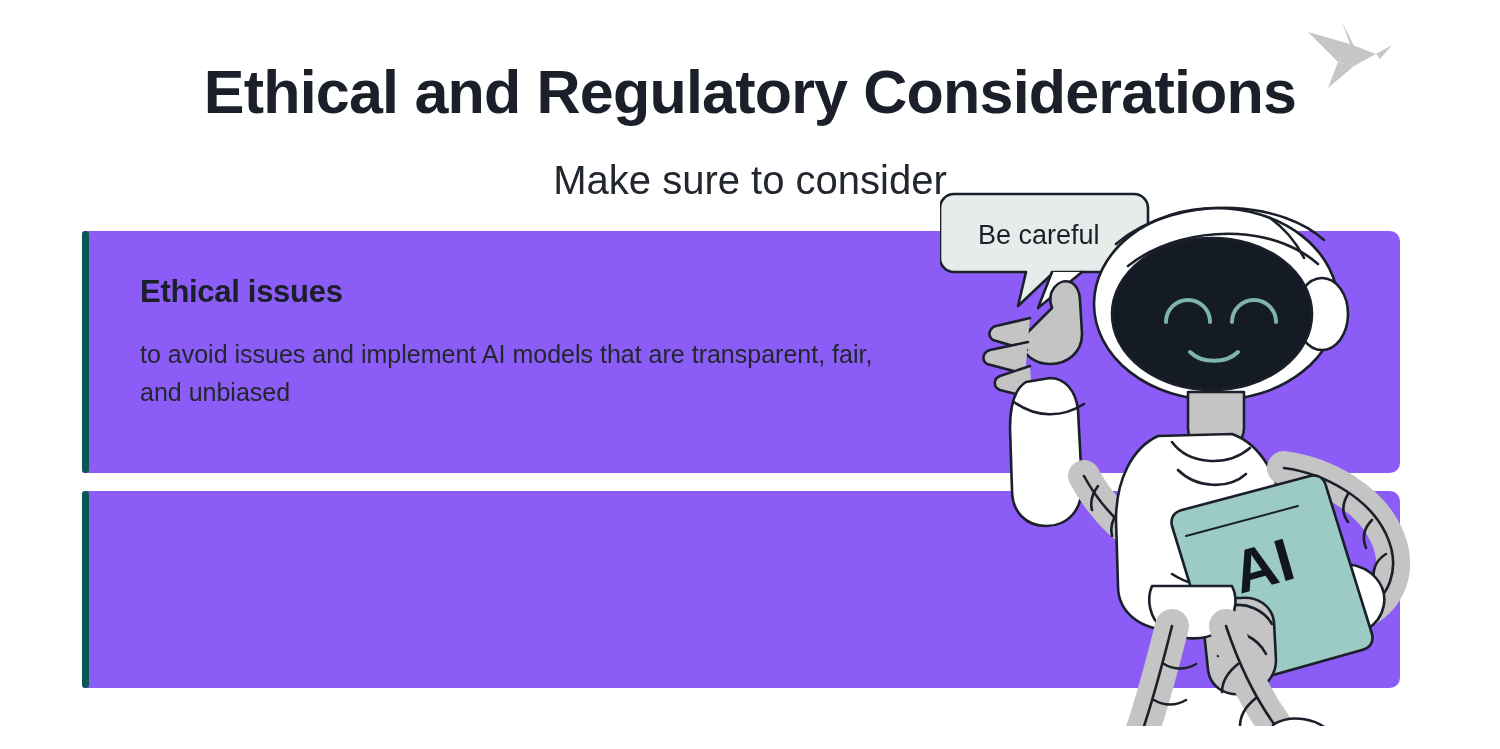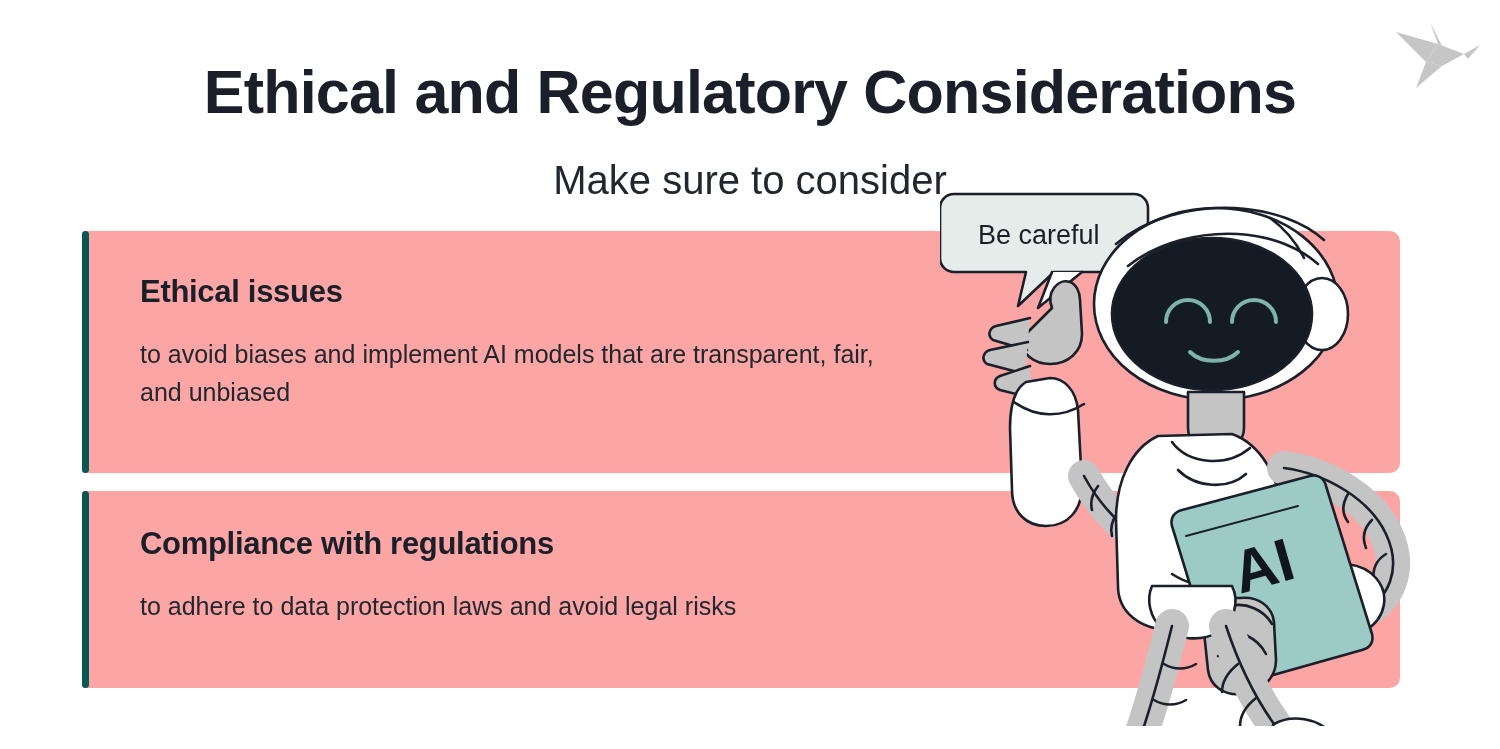--- a/index.html
+++ b/index.html
@@ -5,24 +5,25 @@
   html, body {
     margin: 0;
     padding: 0;
     background: #ffffff;
   }
   body {
     font-family: "Liberation Sans", sans-serif;
   }
   #slide {
     position: relative;
-    width: 1500px;
+    width: 1364px;
     height: 749px;
     background: #ffffff;
     overflow: hidden;
+    padding-left: 48px;
   }
 
   
   .logo {
     position: absolute;
     top: 14px;
     right: 10px;
     width: 108px;
     height: 82px;
   }
@@ -51,21 +52,21 @@
     line-height: 1.2;
     font-weight: 300;
     color: #22272f;
   }
 
   
   .card {
     position: absolute;
     left: 82px;
     width: 1318px;
-    background: #fca5a5;
+    background: #8b5cf6;
     border-radius: 3px 10px 10px 3px;
   }
   .card--one { top: 231px; height: 242px; }
   .card--two { top: 491px; height: 197px; }
 
   .card-accent {
     position: absolute;
     left: 0;
     top: 0;
     width: 7px;
@@ -136,30 +137,26 @@
     </svg>
   </div>
 
   <div class="slide-title">Ethical and Regulatory Considerations</div>
   <div class="slide-subtitle">Make sure to consider</div>
 
   <div class="card card--one">
     <div class="card-accent"></div>
     <div class="card-body">
       <div class="card-heading">Ethical issues</div>
-      <div class="card-text">to avoid biases and implement AI models that are transparent, fair, and unbiased</div>
+      <div class="card-text">to avoid issues and implement AI models that are transparent, fair, and unbiased</div>
     </div>
   </div>
 
   <div class="card card--two">
     <div class="card-accent"></div>
-    <div class="card-body">
-      <div class="card-heading">Compliance with regulations</div>
-      <div class="card-text">to adhere to data protection laws and avoid legal risks</div>
-    </div>
   </div>
 
   <div class="robot">
     <svg viewBox="0 0 520 540" width="520" height="540" aria-hidden="true">
       <g fill="none" stroke="#1a1f29" stroke-width="2.6" stroke-linecap="round" stroke-linejoin="round">
 
         <g>
           <path d="M14 8 h180 a14 14 0 0 1 14 14 v50 a14 14 0 0 1 -14 14 h-80 l-36 34 l8 -34 h-72 a14 14 0 0 1 -14 -14 v-50 a14 14 0 0 1 14 -14 z" fill="#e5ecea"></path>
           <path d="M112 86 l-14 36 l44 -36" fill="#ffffff"></path>
         </g>

